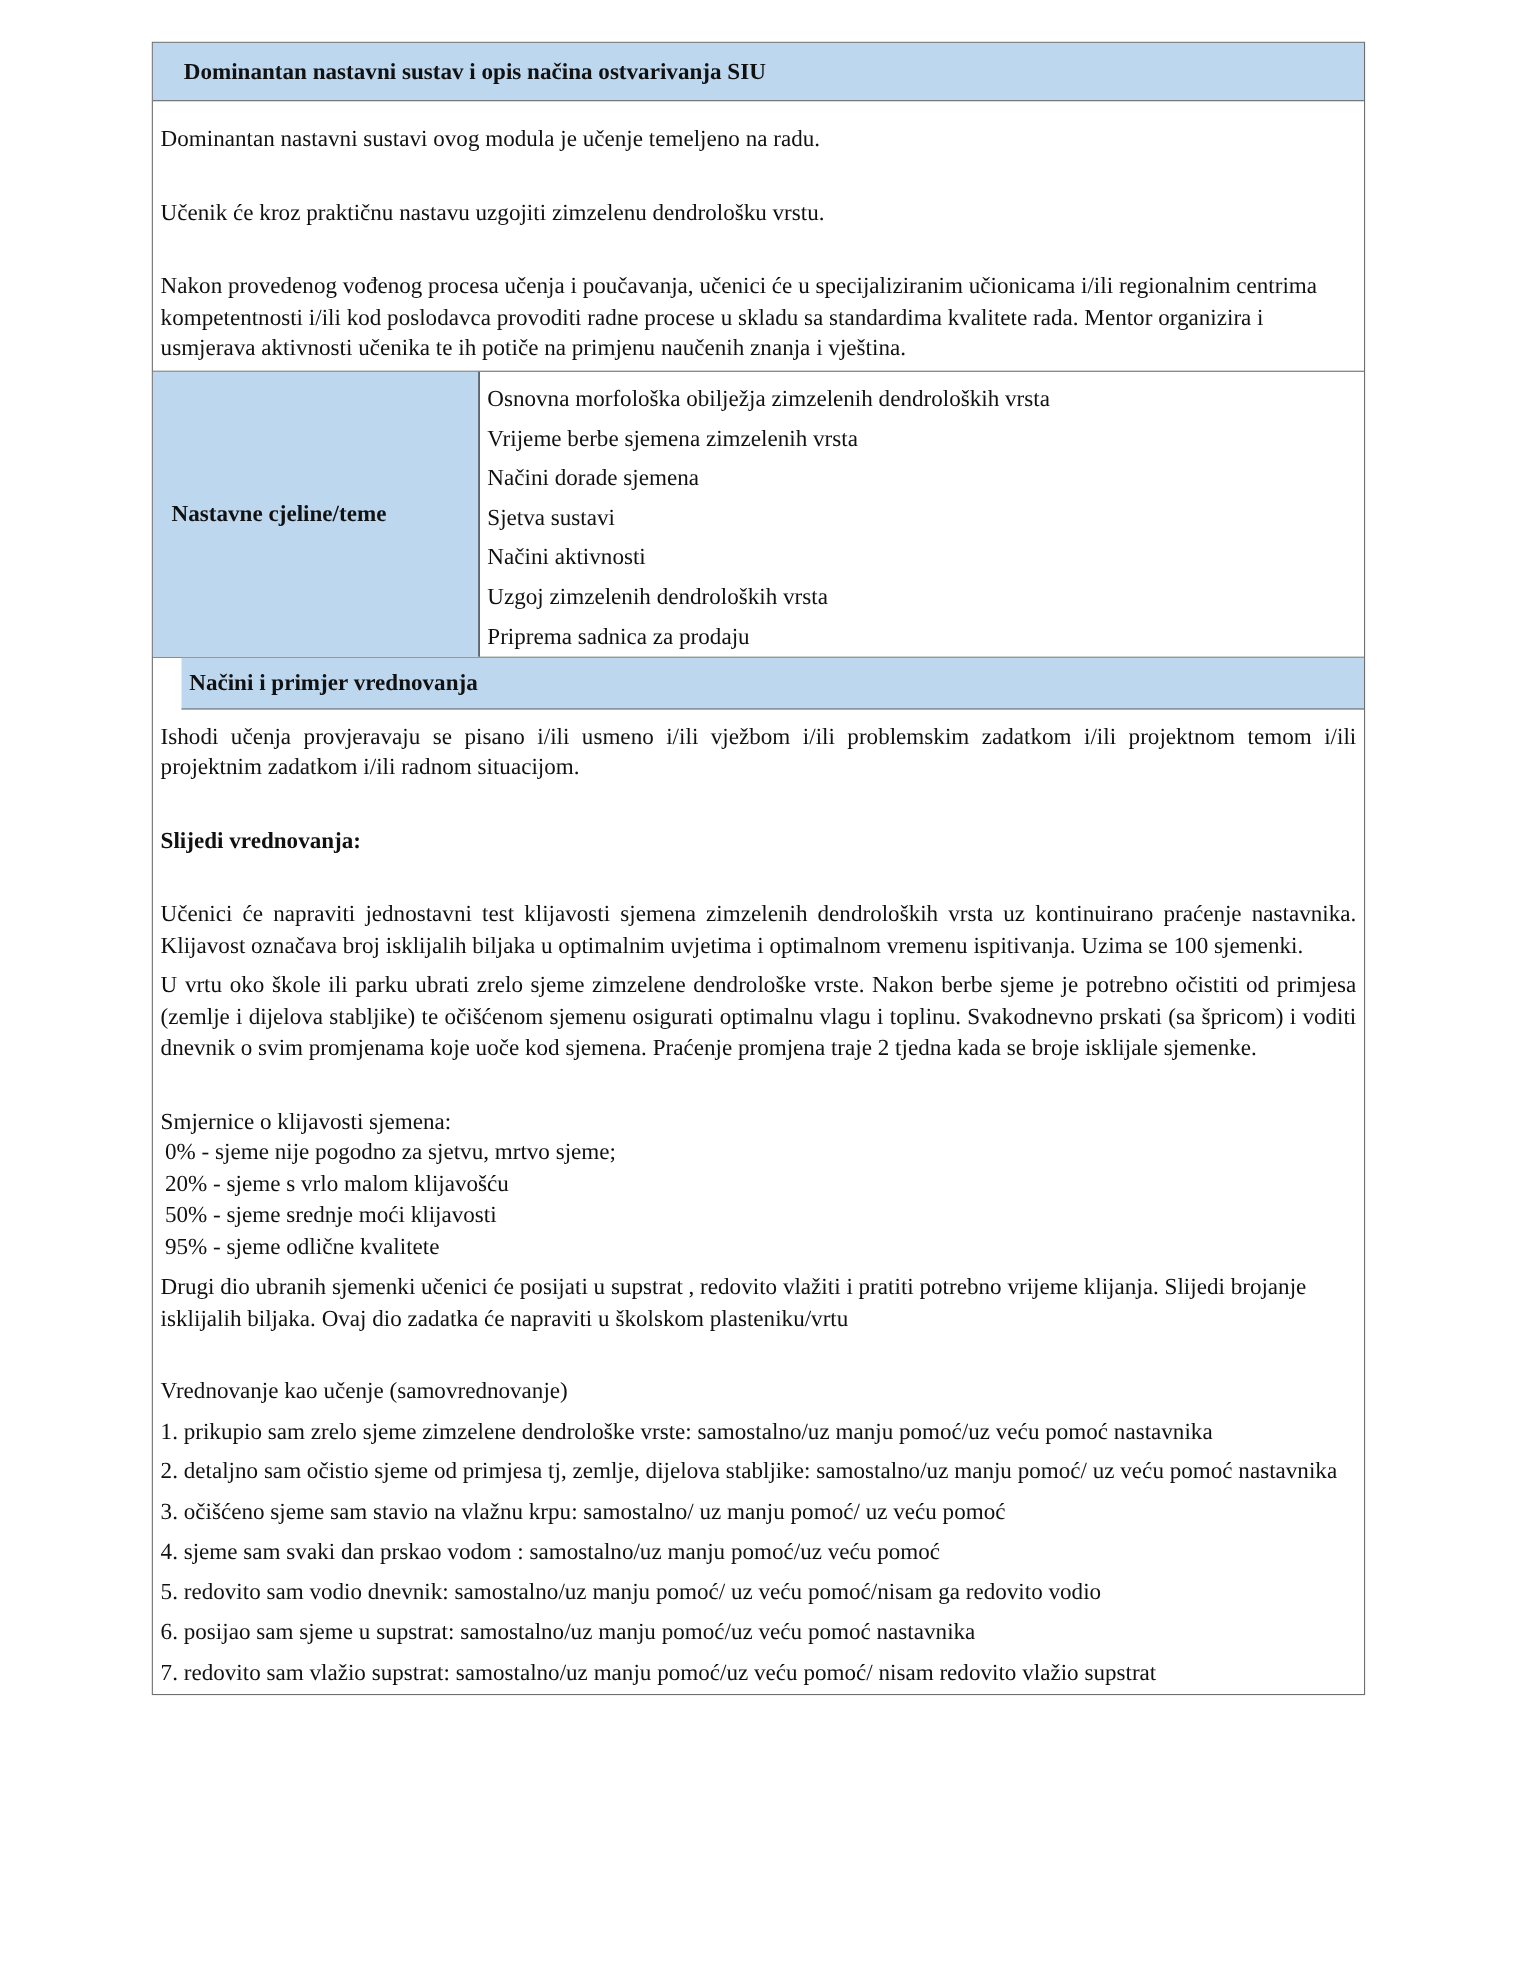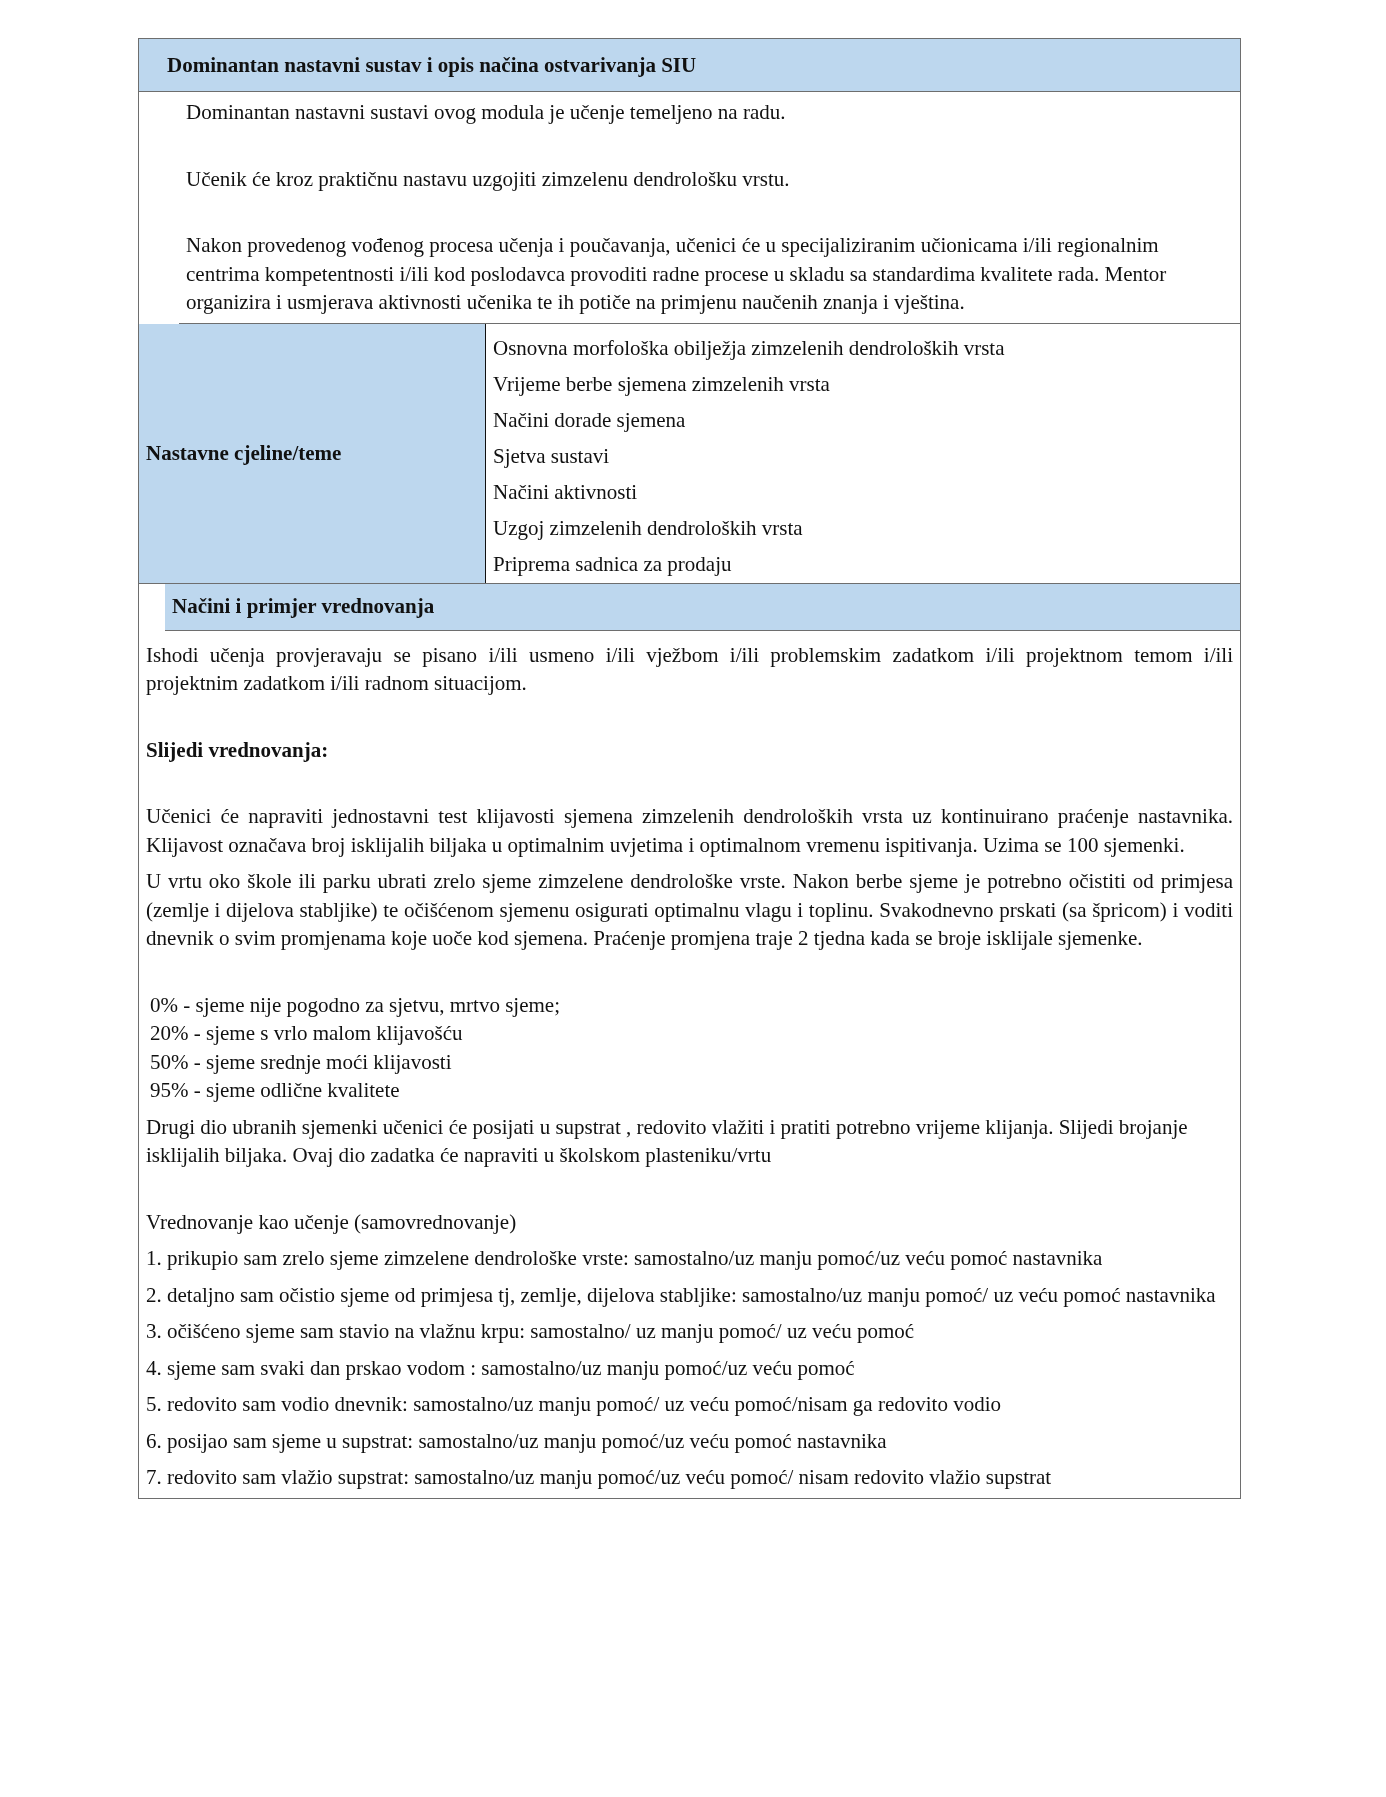--- a/index.html
+++ b/index.html
@@ -12,39 +12,39 @@
     .hdr { background: #bdd7ee; font-weight: bold; font-size: 21px;
       padding: 0 7px; display: flex; align-items: center; }
     .hdr1 { height: 53px; padding-left: 28px; }
     .hdr2 { height: 47px; margin-left: 26px; }
     .body-cell { padding: 8px 7px 6px 7px; font-size: 21px; line-height: 28.5px; }
     .para { margin: 0; }
     .gap-lg { height: 38px; }
     .gap-sm { height: 8px; }
     .justify { text-align: justify; text-align-last: left; }
     .topics { display: flex; height: 260px; }
-    .topics-label { width: 347px; background: #bdd7ee; border-right: 1.5px solid #111;
-      box-sizing: border-box; display: flex; align-items: center; padding-left: 7px;
+    .topics-label { width: 297px; background: #bdd7ee; border-right: 1.5px solid #111;
+      box-sizing: border-box; display: flex; align-items: center; padding-left: 17px;
       font-weight: bold; font-size: 21px; }
     .topics-list { flex: 1; padding: 6px 7px; box-sizing: border-box; }
     .topic-item { font-size: 21px; line-height: 36px; }
     .bold { font-weight: bold; }
     .indent { padding-left: 4px; }
     .eval-item { font-size: 21px; line-height: 28.5px; margin-bottom: 8px; }
   </style>
 </head>
 <body>
 
 <div class="page-table">
 
   <div class="row hdr hdr1">
     <span>Dominantan nastavni sustav i opis načina ostvarivanja SIU</span>
   </div>
 
-  <div class="row body-cell" style="padding-top:6px;margin-left:40px;">
+  <div class="row body-cell" style="padding-top:20px;">
     <p class="para">Dominantan nastavni sustavi ovog modula je učenje temeljeno na radu.</p>
     <div class="gap-lg"></div>
     <p class="para">Učenik će kroz praktičnu nastavu uzgojiti zimzelenu dendrološku vrstu.</p>
     <div class="gap-lg"></div>
     <p class="para">Nakon provedenog vođenog procesa učenja i poučavanja, učenici će u specijaliziranim učionicama i/ili regionalnim centrima kompetentnosti i/ili kod poslodavca provoditi radne procese u skladu sa standardima kvalitete rada. Mentor organizira i usmjerava aktivnosti učenika te ih potiče na primjenu naučenih znanja i vještina.</p>
   </div>
 
   <div class="row topics">
     <div class="topics-label">Nastavne cjeline/teme</div>
     <div class="topics-list">
@@ -64,20 +64,21 @@
 
   <div class="row body-cell" style="padding-top:10px;">
     <p class="para justify">Ishodi učenja provjeravaju se pisano i/ili usmeno i/ili vježbom i/ili problemskim zadatkom i/ili projektnom temom i/ili projektnim zadatkom i/ili radnom situacijom.</p>
     <div class="gap-lg"></div>
     <p class="para bold">Slijedi vrednovanja:</p>
     <div class="gap-lg"></div>
     <p class="para justify">Učenici će napraviti jednostavni test klijavosti sjemena zimzelenih dendroloških vrsta uz kontinuirano praćenje nastavnika. Klijavost označava broj isklijalih biljaka u optimalnim uvjetima i optimalnom vremenu ispitivanja. Uzima se 100 sjemenki.</p>
     <div class="gap-sm"></div>
     <p class="para justify">U vrtu oko škole ili parku ubrati zrelo  sjeme zimzelene dendrološke vrste.  Nakon berbe sjeme je potrebno očistiti od primjesa (zemlje i dijelova stabljike) te očišćenom sjemenu osigurati optimalnu vlagu i toplinu. Svakodnevno prskati (sa špricom) i voditi dnevnik o svim promjenama koje uoče kod sjemena. Praćenje promjena traje 2 tjedna kada se broje isklijale sjemenke.</p>
     <div class="gap-lg"></div>
+    <p class="para">Smjernice o klijavosti sjemena:</p>
     <div class="para indent">0% - sjeme nije pogodno za sjetvu, mrtvo sjeme;</div>
     <div class="para indent">20% - sjeme s vrlo malom klijavošću</div>
     <div class="para indent">50% - sjeme srednje moći klijavosti</div>
     <div class="para indent">95% - sjeme odlične kvalitete</div>
     <div class="gap-sm"></div>
     <p class="para">Drugi dio ubranih sjemenki učenici će posijati u supstrat , redovito vlažiti i pratiti potrebno vrijeme klijanja. Slijedi brojanje isklijalih biljaka. Ovaj dio zadatka će napraviti u školskom plasteniku/vrtu</p>
     <div class="gap-lg"></div>
     <p class="para" style="margin-bottom:8px;">Vrednovanje kao učenje (samovrednovanje)</p>
     <div class="eval-item">1. prikupio sam  zrelo sjeme zimzelene dendrološke vrste: samostalno/uz manju pomoć/uz veću pomoć nastavnika</div>
     <div class="eval-item">2. detaljno sam očistio sjeme od primjesa tj, zemlje, dijelova stabljike: samostalno/uz manju pomoć/ uz veću pomoć nastavnika</div>

